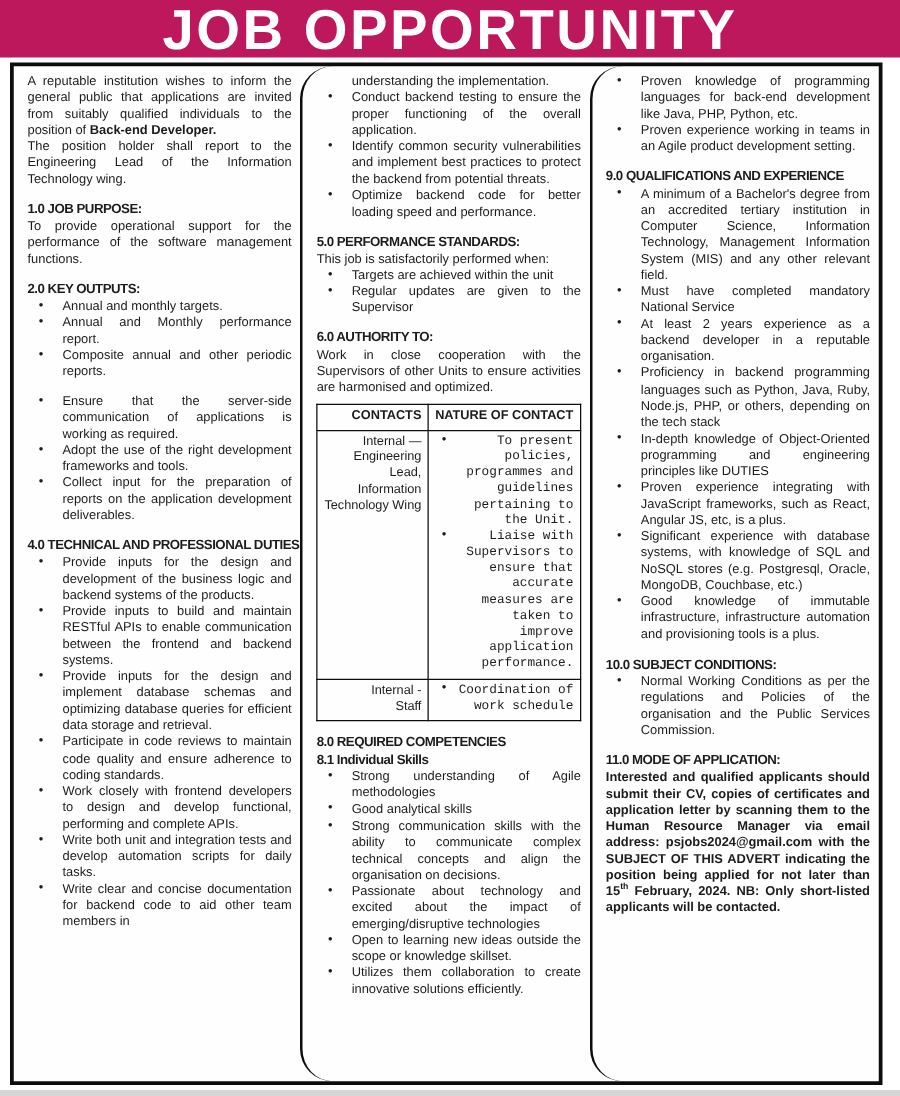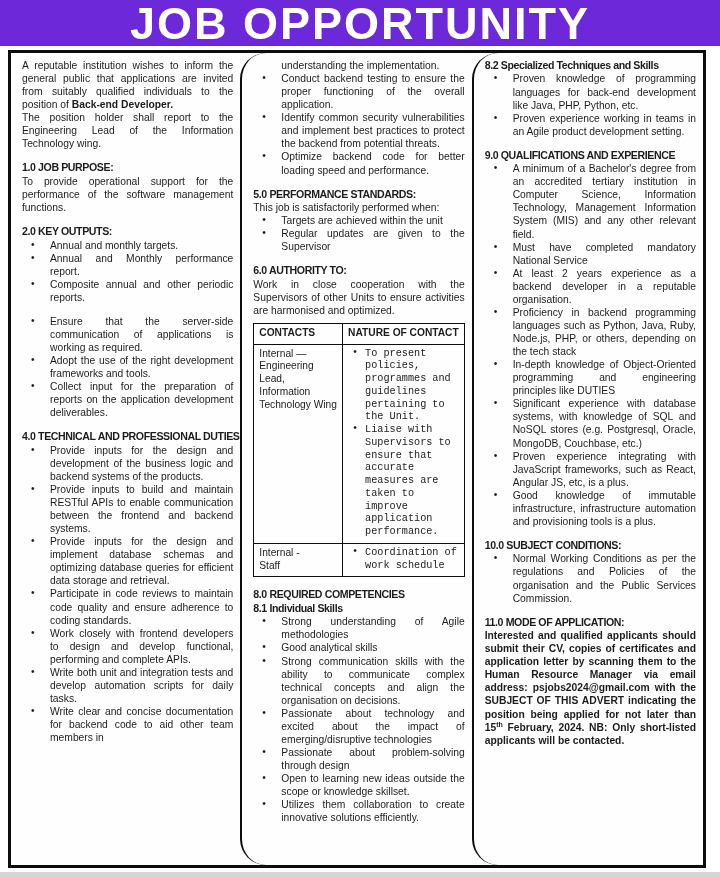--- a/index.html
+++ b/index.html
@@ -3,21 +3,21 @@
 <meta charset="utf-8">
 <style>
   html,body { margin:0; padding:0; background:#e9e9e9; }
   .page {
     position:relative; width:720px; height:877px; background:#ffffff;
     font-family:"Liberation Sans","DejaVu Sans",sans-serif; color:#1c1c1c;
     overflow:hidden; margin:0 auto;
   }
   .banner {
     position:absolute; top:0; left:0; width:720px; height:46px;
-    background:#6d28d9; display:flex; align-items:center; justify-content:center;
+    background:#be185d; display:flex; align-items:center; justify-content:center;
   }
   .banner h1 {
     margin:0; color:#ffffff; font-size:45px; font-weight:bold;
     letter-spacing:2px; line-height:1; white-space:nowrap;
   }
   .sheet {
     position:absolute; top:50px; left:8px; width:698px; height:818px;
     border:3px solid #0d0d0d; background:#fefefe; box-sizing:border-box;
     display:flex;
   }
@@ -35,21 +35,21 @@
   .para { margin:0; text-align:justify; }
   .cont { padding-left:28px; }
   .blist { margin:0; padding:0 0 0 28px; list-style:none; }
   .blist li { position:relative; text-align:justify; }
   .blist li::before { content:"•"; position:absolute; left:-19px; top:-1px; }
   .bold { font-weight:bold; }
   .tablewrap { margin-top:6px; }
   table.contact { border-collapse:collapse; width:100%; font-size:10.2px; line-height:1.25; }
   table.contact th, table.contact td {
     border:1.5px solid #0d0d0d; padding:3px 5px 4px 5px;
-    vertical-align:top; text-align:left;
+    vertical-align:top; text-align:right;
   }
   table.contact th { font-weight:bold; white-space:nowrap; }
   td.contact-cell { width:44%; }
   .prelines { white-space:pre-line; }
   .tlist { margin:0; padding:0 0 0 17px; list-style:none;font-family:Liberation Mono, monospace; }
   .tlist li { position:relative; }
   .tlist li::before { content:"•"; position:absolute; left:-13px; top:-1px; }
   sup { font-size:7px; vertical-align:super; line-height:0; }
   .bottom-strip {
     position:absolute; bottom:0; left:0; width:720px; height:5px; background:#d6d6d6;
@@ -164,46 +164,44 @@
       </div>
 
       <section class="sec">
         <div class="h">8.0 REQUIRED COMPETENCIES</div>
         <div class="h">8.1 Individual Skills</div>
         <ul class="blist">
           <li>Strong understanding of Agile methodologies</li>
           <li>Good analytical skills</li>
           <li>Strong communication skills with the ability to communicate complex technical concepts and align the organisation on decisions.</li>
           <li>Passionate about technology and excited about the impact of emerging/disruptive technologies</li>
-          <li>Passionate about problem-solving through design</li>
           <li>Open to learning new ideas outside the scope or knowledge skillset.</li>
           <li>Utilizes them collaboration to create innovative solutions efficiently.</li>
         </ul>
       </section>
     </div>
 
     <div class="col">
       <section class="sec first">
-        <div class="h">8.2 Specialized Techniques and Skills</div>
         <ul class="blist">
           <li>Proven knowledge of programming languages for back-end development like Java, PHP, Python, etc.</li>
           <li>Proven experience working in teams in an Agile product development setting.</li>
         </ul>
       </section>
 
       <section class="sec">
         <div class="h">9.0 QUALIFICATIONS AND EXPERIENCE</div>
         <ul class="blist">
           <li>A minimum of a Bachelor's degree from an accredited tertiary institution in Computer Science, Information Technology, Management Information System (MIS) and any other relevant field.</li>
           <li>Must have completed mandatory National Service</li>
           <li>At least 2 years experience as a backend developer in a reputable organisation.</li>
           <li>Proficiency in backend programming languages such as Python, Java, Ruby, Node.js, PHP, or others, depending on the tech stack</li>
           <li>In-depth knowledge of Object-Oriented programming and engineering principles like DUTIES</li>
+          <li>Proven experience integrating with JavaScript frameworks, such as React, Angular JS, etc, is a plus.</li>
           <li>Significant experience with database systems, with knowledge of SQL and NoSQL stores (e.g. Postgresql, Oracle, MongoDB, Couchbase, etc.)</li>
-          <li>Proven experience integrating with JavaScript frameworks, such as React, Angular JS, etc, is a plus.</li>
           <li>Good knowledge of immutable infrastructure, infrastructure automation and provisioning tools is a plus.</li>
         </ul>
       </section>
 
       <section class="sec">
         <div class="h">10.0 SUBJECT CONDITIONS:</div>
         <ul class="blist">
           <li>Normal Working Conditions as per the regulations and Policies of the organisation and the Public Services Commission.</li>
         </ul>
       </section>

